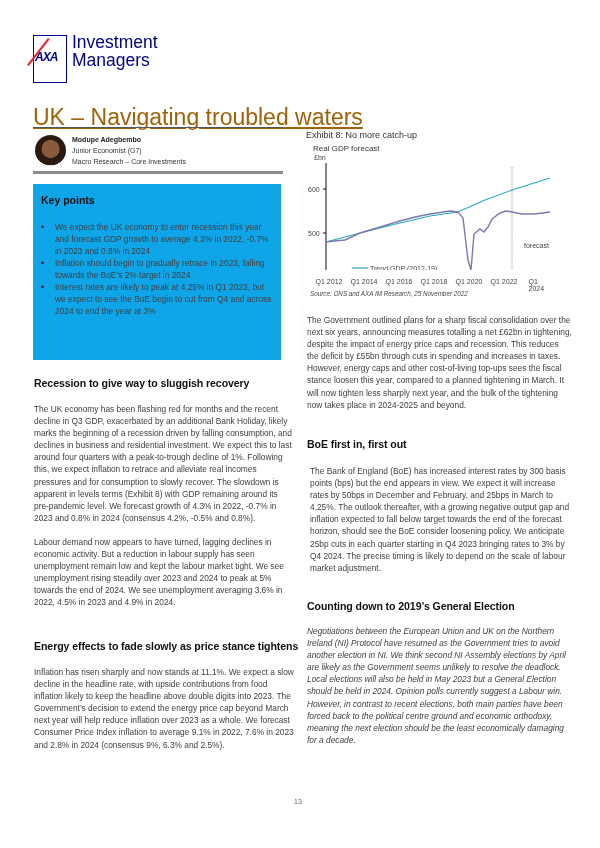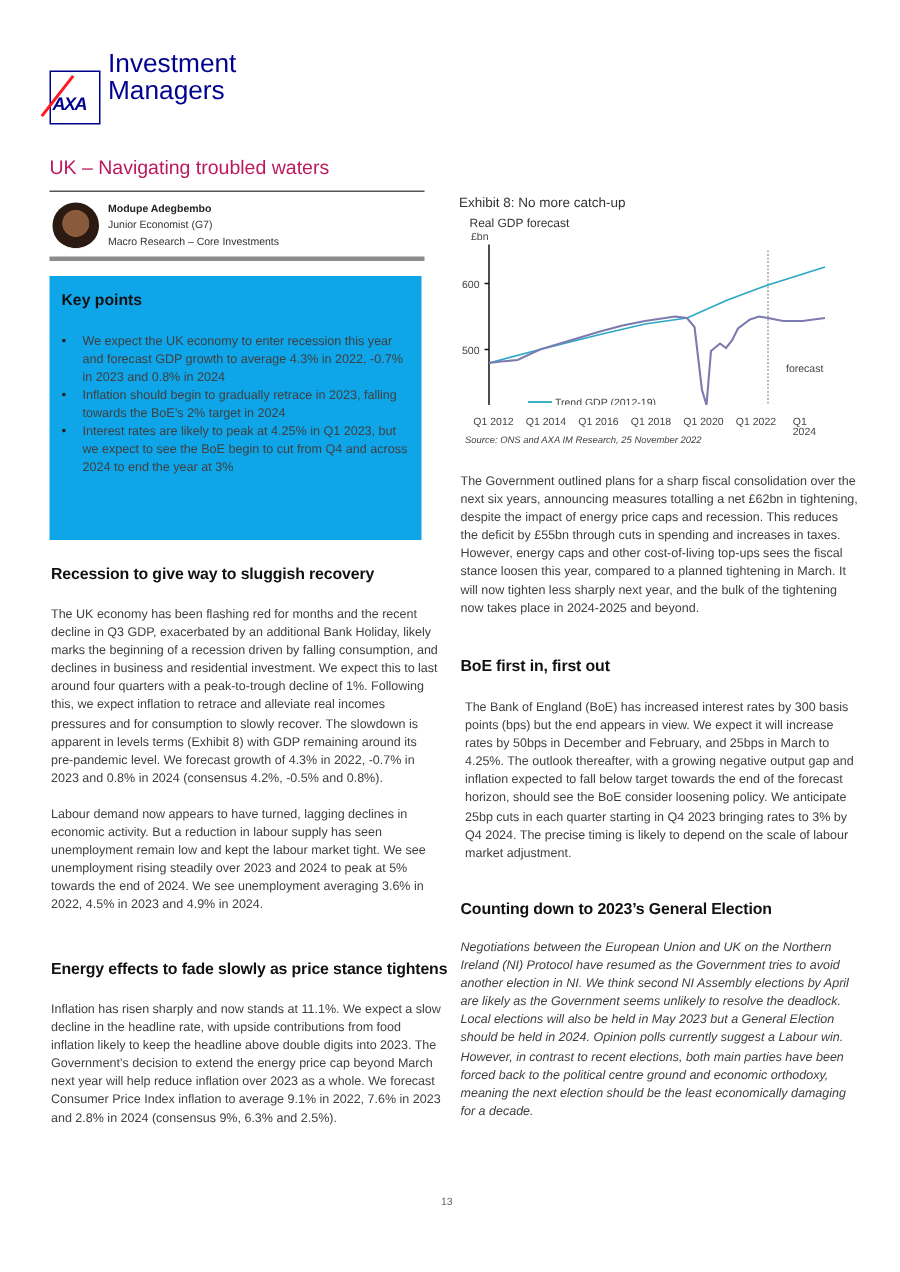--- a/index.html
+++ b/index.html
@@ -2,31 +2,31 @@
 <html><head>
 <meta charset="utf-8">
 <style>
   html, body { margin: 0; padding: 0; background: #ffffff; }
   body { width: 600px; height: 848px; position: relative; overflow: hidden;
          font-family: "Liberation Sans", sans-serif; color: #404040; }
   .abs { position: absolute; }
 
   
   .logo { left: 33px; top: 35px; width: 140px; height: 36px; }
-  .logo-box { position: absolute; left: 0; top: 12px; width: 34px; height: 36px;
+  .logo-box { position: absolute; left: 0; top: 0; width: 34px; height: 48px;
               border: 1.5px solid #00008f; box-sizing: border-box; }
   .logo-slash { position: absolute; left: 14px; top: 2px; width: 2px; height: 34px;
                 background: #ff1721; transform: rotate(38deg); transform-origin: top left; }
   .logo-axa { position: absolute; left: 1px; top: 14px; font-weight: bold; font-style: italic;
               font-size: 12px; color: #00008f; letter-spacing: -1px; }
   .logo-text { position: absolute; left: 39px; top: -2px; font-size: 17.5px; line-height: 18px;
                color: #00008f; }
 
   
-  .title { left: 33px; top: 104px; font-size: 13px; color: #be185d; }
+  .title { left: 33px; top: 104px; font-size: 23px; color: #a16207; text-decoration: underline; }
   .rule-top { left: 33px; top: 127px; width: 250px; height: 1px; background: #555; }
   .rule-bot { left: 33px; top: 171px; width: 250px; height: 3px; background: #8c8c8c; }
 
   
   .avatar { left: 35px; top: 135px; width: 31px; height: 31px; border-radius: 50%;
             background: radial-gradient(circle at 50% 45%, #8a5a3c 0 38%, #2a1a12 40% 70%, #e8e8e8 72%); }
   .author { left: 72px; top: 134px; font-size: 7px; line-height: 11px; color: #333; }
   .author .name { font-weight: bold; color: #222; }
 
   
@@ -125,21 +125,21 @@
 
 <div class="abs col" style="left:307px; top:314px; width:265px;">
   <p>The Government outlined plans for a sharp fiscal consolidation over the next six years, announcing measures totalling a net £62bn in tightening, despite the impact of energy price caps and recession. This reduces the deficit by £55bn through cuts in spending and increases in taxes. However, energy caps and other cost-of-living top-ups sees the fiscal stance loosen this year, compared to a planned tightening in March. It will now tighten less sharply next year, and the bulk of the tightening now takes place in 2024-2025 and beyond.</p>
 </div>
 
 <div class="abs h2" style="left:307px; top:438px;">BoE first in, first out</div>
 <div class="abs col" style="left:310px; top:465px; width:265px;">
   <p>The Bank of England (BoE) has increased interest rates by 300 basis points (bps) but the end appears in view. We expect it will increase rates by 50bps in December and February, and 25bps in March to 4.25%. The outlook thereafter, with a growing negative output gap and inflation expected to fall below target towards the end of the forecast horizon, should see the BoE consider loosening policy. We anticipate 25bp cuts in each quarter starting in Q4 2023 bringing rates to 3% by Q4 2024. The precise timing is likely to depend on the scale of labour market adjustment.</p>
 </div>
 
-<div class="abs h2" style="left:307px; top:600px;">Counting down to 2023’s General Election</div>
+<div class="abs h2" style="left:307px; top:600px;">Counting down to 2019’s General Election</div>
 <div class="abs col" style="left:307px; top:625px; width:265px;font-style:italic;">
   <p>Negotiations between the European Union and UK on the Northern Ireland (NI) Protocol have resumed as the Government tries to avoid another election in NI. We think second NI Assembly elections by April are likely as the Government seems unlikely to resolve the deadlock. Local elections will also be held in May 2023 but a General Election should be held in 2024. Opinion polls currently suggest a Labour win. However, in contrast to recent elections, both main parties have been forced back to the political centre ground and economic orthodoxy, meaning the next election should be the least economically damaging for a decade.</p>
 </div>
 
 <div class="abs h2" style="left:34px; top:377px;">Recession to give way to sluggish recovery</div>
 <div class="abs col" style="left:34px; top:403px; width:260px;">
   <p>The UK economy has been flashing red for months and the recent decline in Q3 GDP, exacerbated by an additional Bank Holiday, likely marks the beginning of a recession driven by falling consumption, and declines in business and residential investment. We expect this to last around four quarters with a peak-to-trough decline of 1%. Following this, we expect inflation to retrace and alleviate real incomes pressures and for consumption to slowly recover. The slowdown is apparent in levels terms (Exhibit 8) with GDP remaining around its pre-pandemic level. We forecast growth of 4.3% in 2022, -0.7% in 2023 and 0.8% in 2024 (consensus 4.2%, -0.5% and 0.8%).</p>
   <p style="margin-top:12px">Labour demand now appears to have turned, lagging declines in economic activity. But a reduction in labour supply has seen unemployment remain low and kept the labour market tight. We see unemployment rising steadily over 2023 and 2024 to peak at 5% towards the end of 2024. We see unemployment averaging 3.6% in 2022, 4.5% in 2023 and 4.9% in 2024.</p>
 </div>
 

